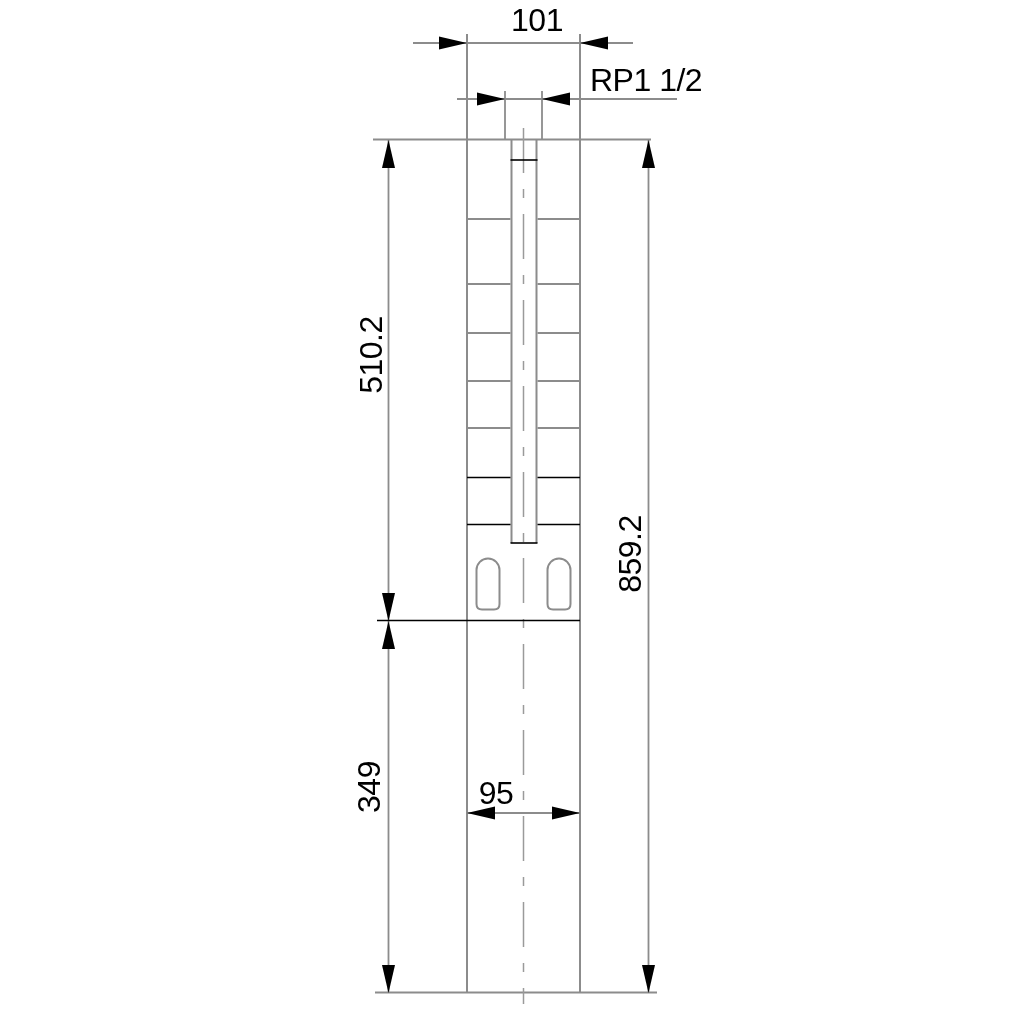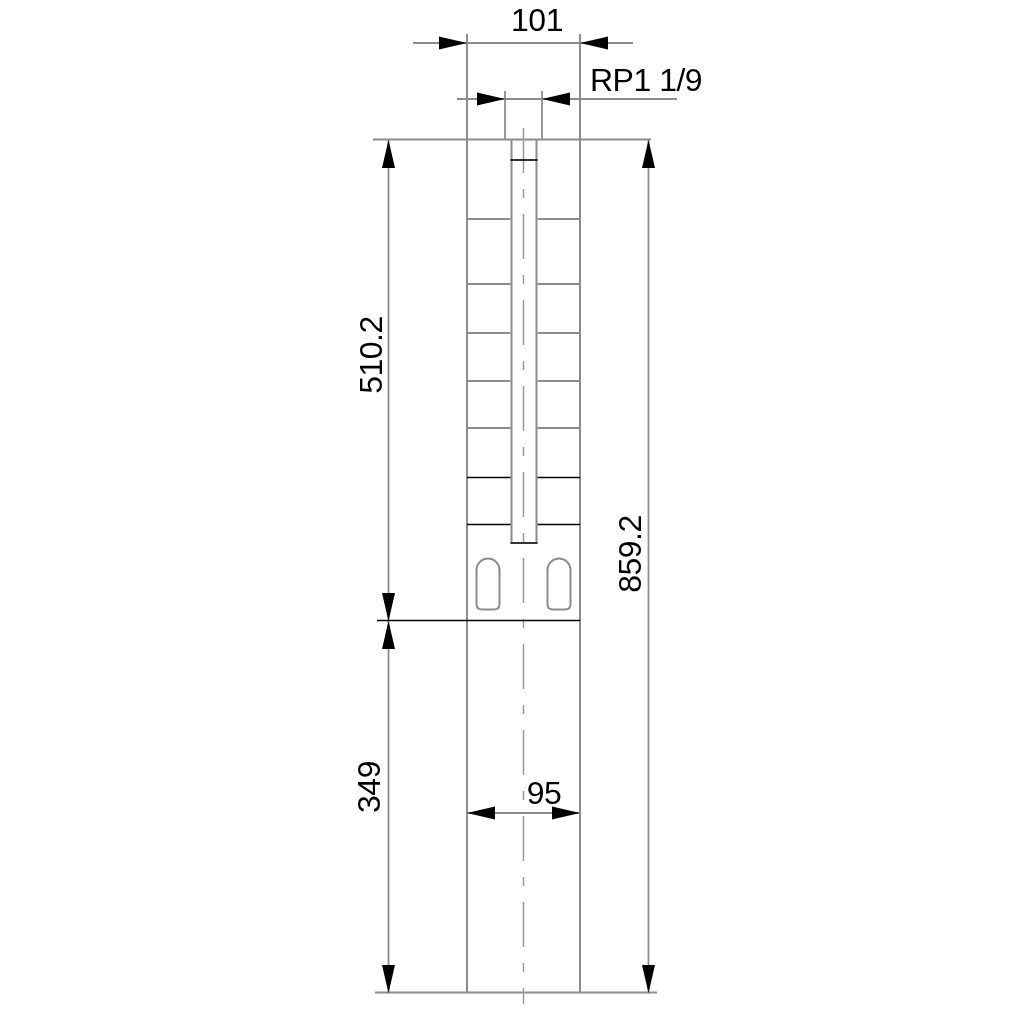--- a/index.html
+++ b/index.html
@@ -98,24 +98,24 @@
       <polygon points="648.5,993 642,965 655,965"></polygon>
 
       <polygon points="467,813 495,806.5 495,819.5"></polygon>
       <polygon points="580,813 552,806.5 552,819.5"></polygon>
     </g>
   </svg>
 
   <div>
     <div class="dim-label center-anchor" style="left:537px; top:20px;">101</div>
 
-    <div class="dim-label left-anchor" style="left:590px; top:80px;">RP1 1/9</div>
+    <div class="dim-label left-anchor" style="left:590px; top:80px;">RP1 1/2</div>
 
     <div class="dim-label rot" style="left:371px; top:355px;">510.2</div>
 
     <div class="dim-label rot" style="left:630px; top:554px;">859.2</div>
 
     <div class="dim-label rot" style="left:369px; top:787px;">349</div>
 
-    <div class="dim-label center-anchor" style="left:544px; top:793px;text-align:right;">95</div>
+    <div class="dim-label center-anchor" style="left:496px; top:793px;text-align:right;">95</div>
   </div>
 
 </div>
 
 </body></html>

